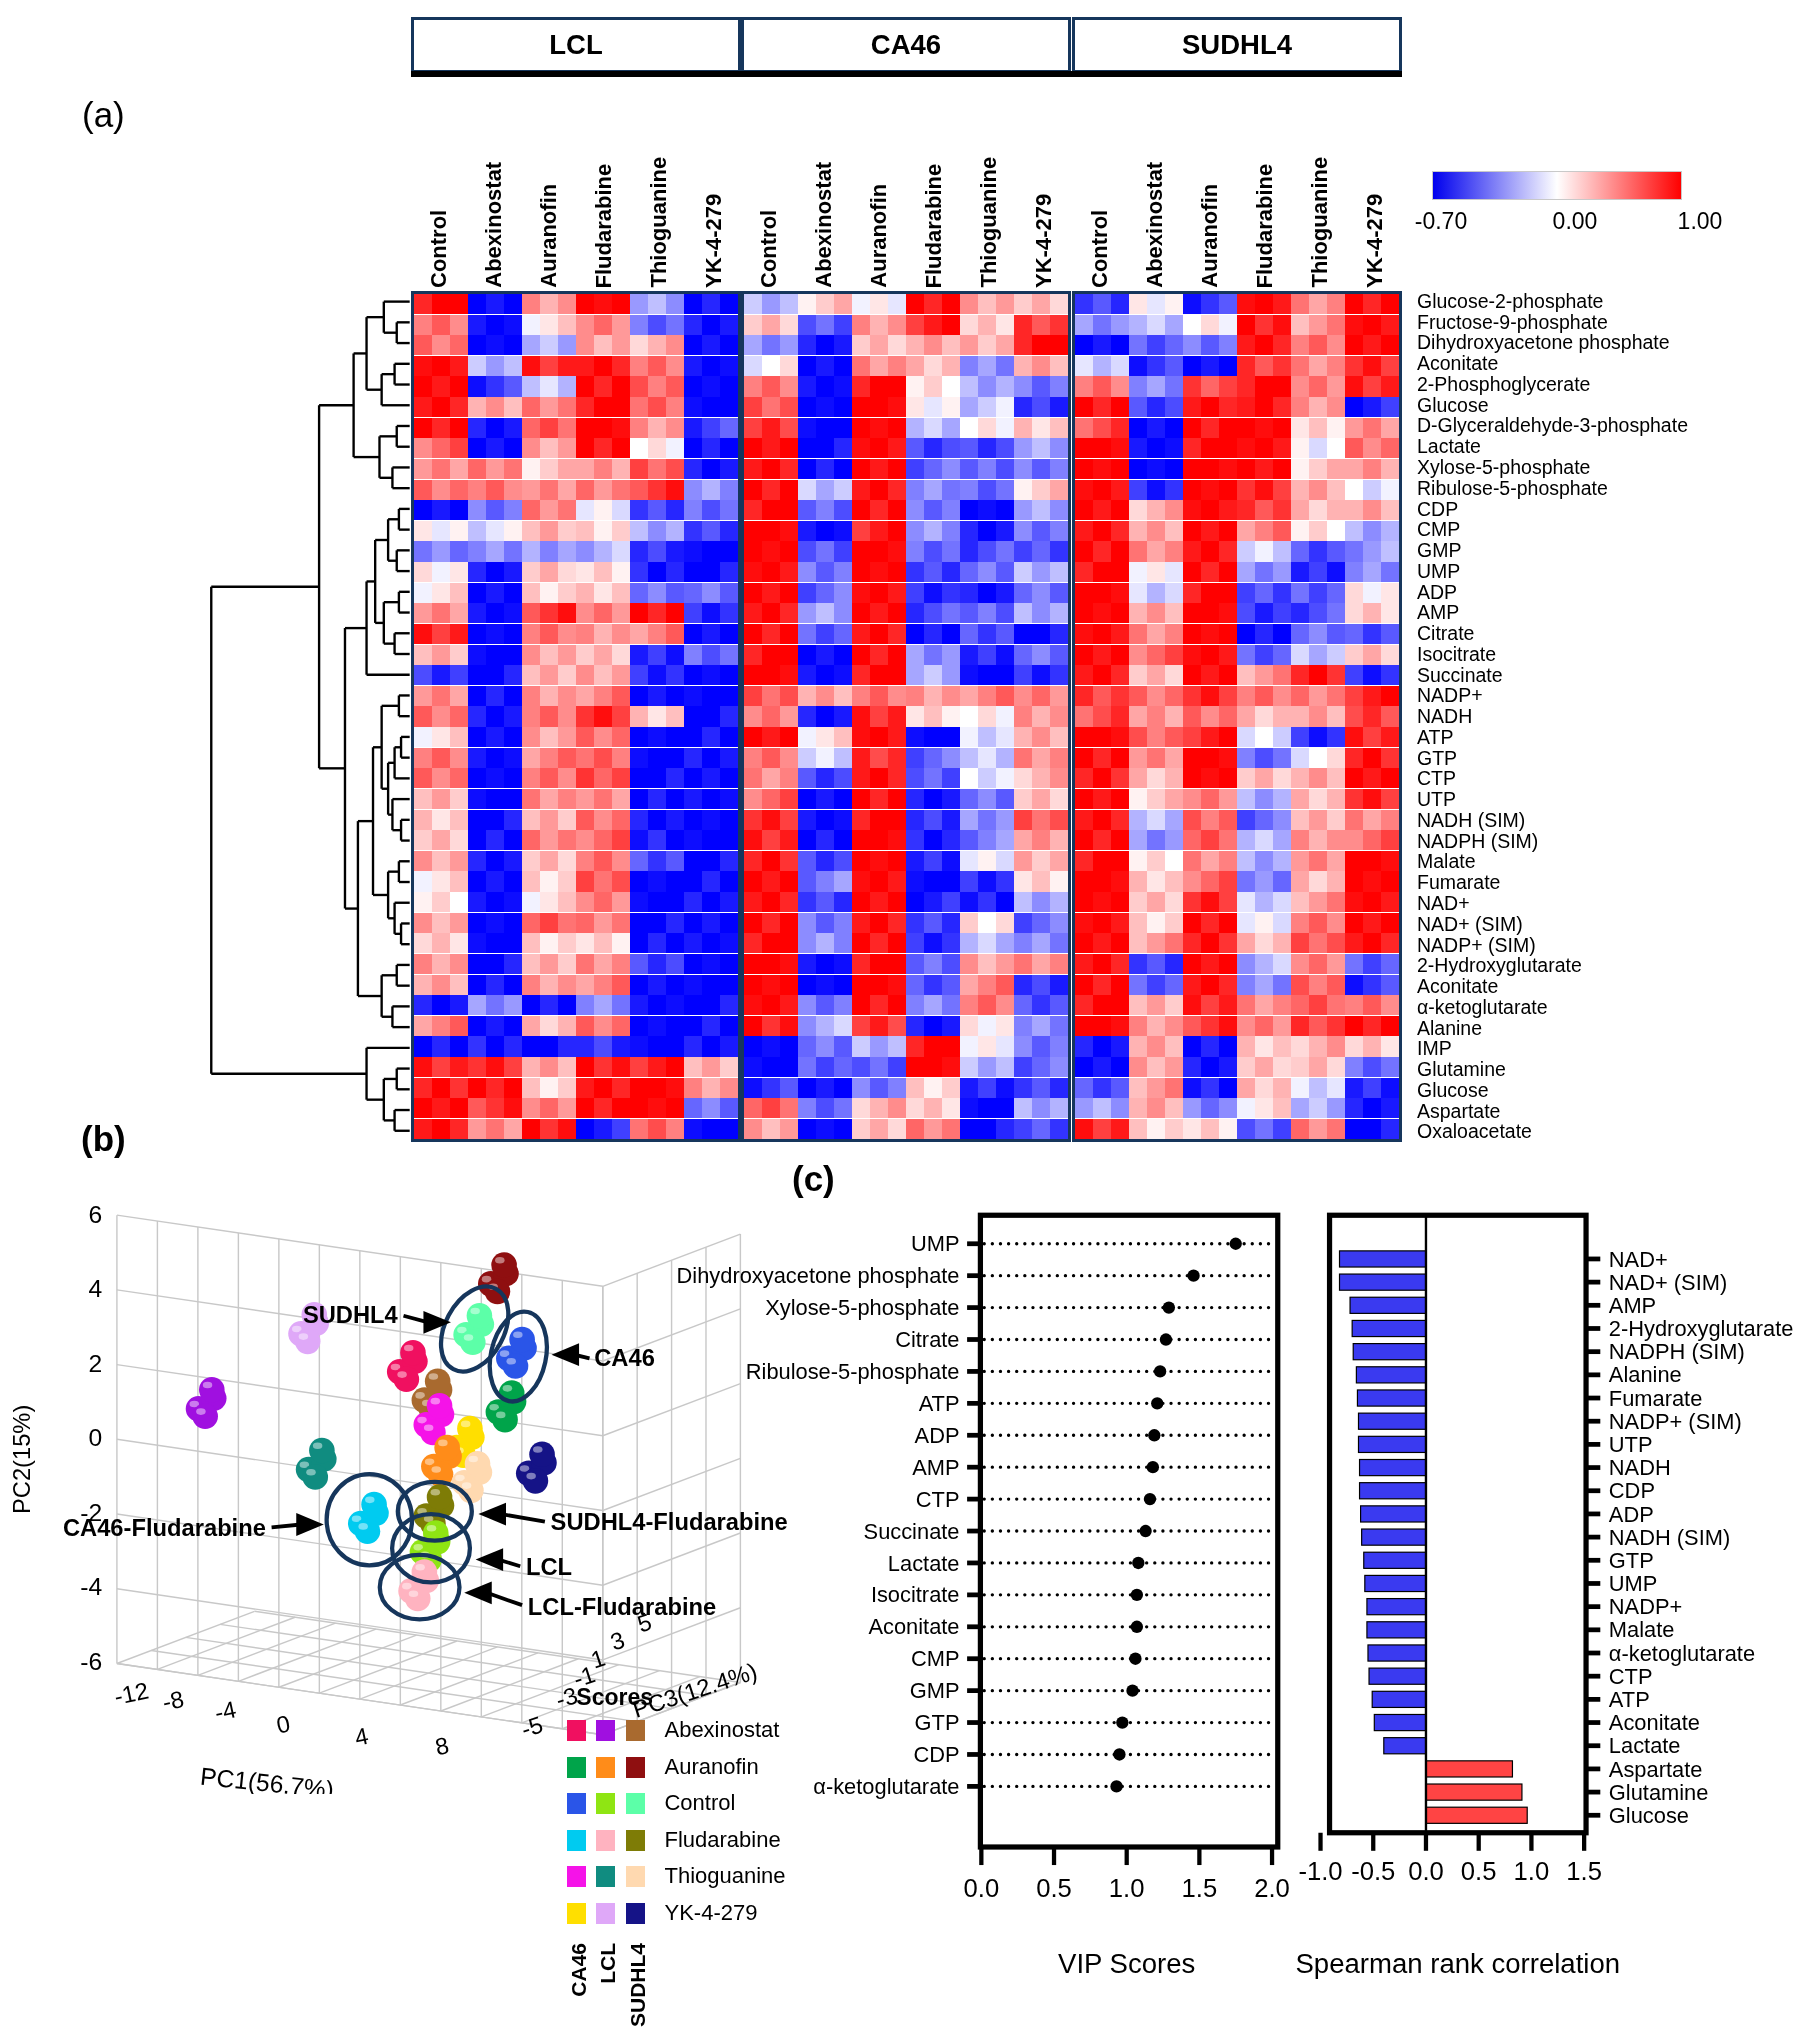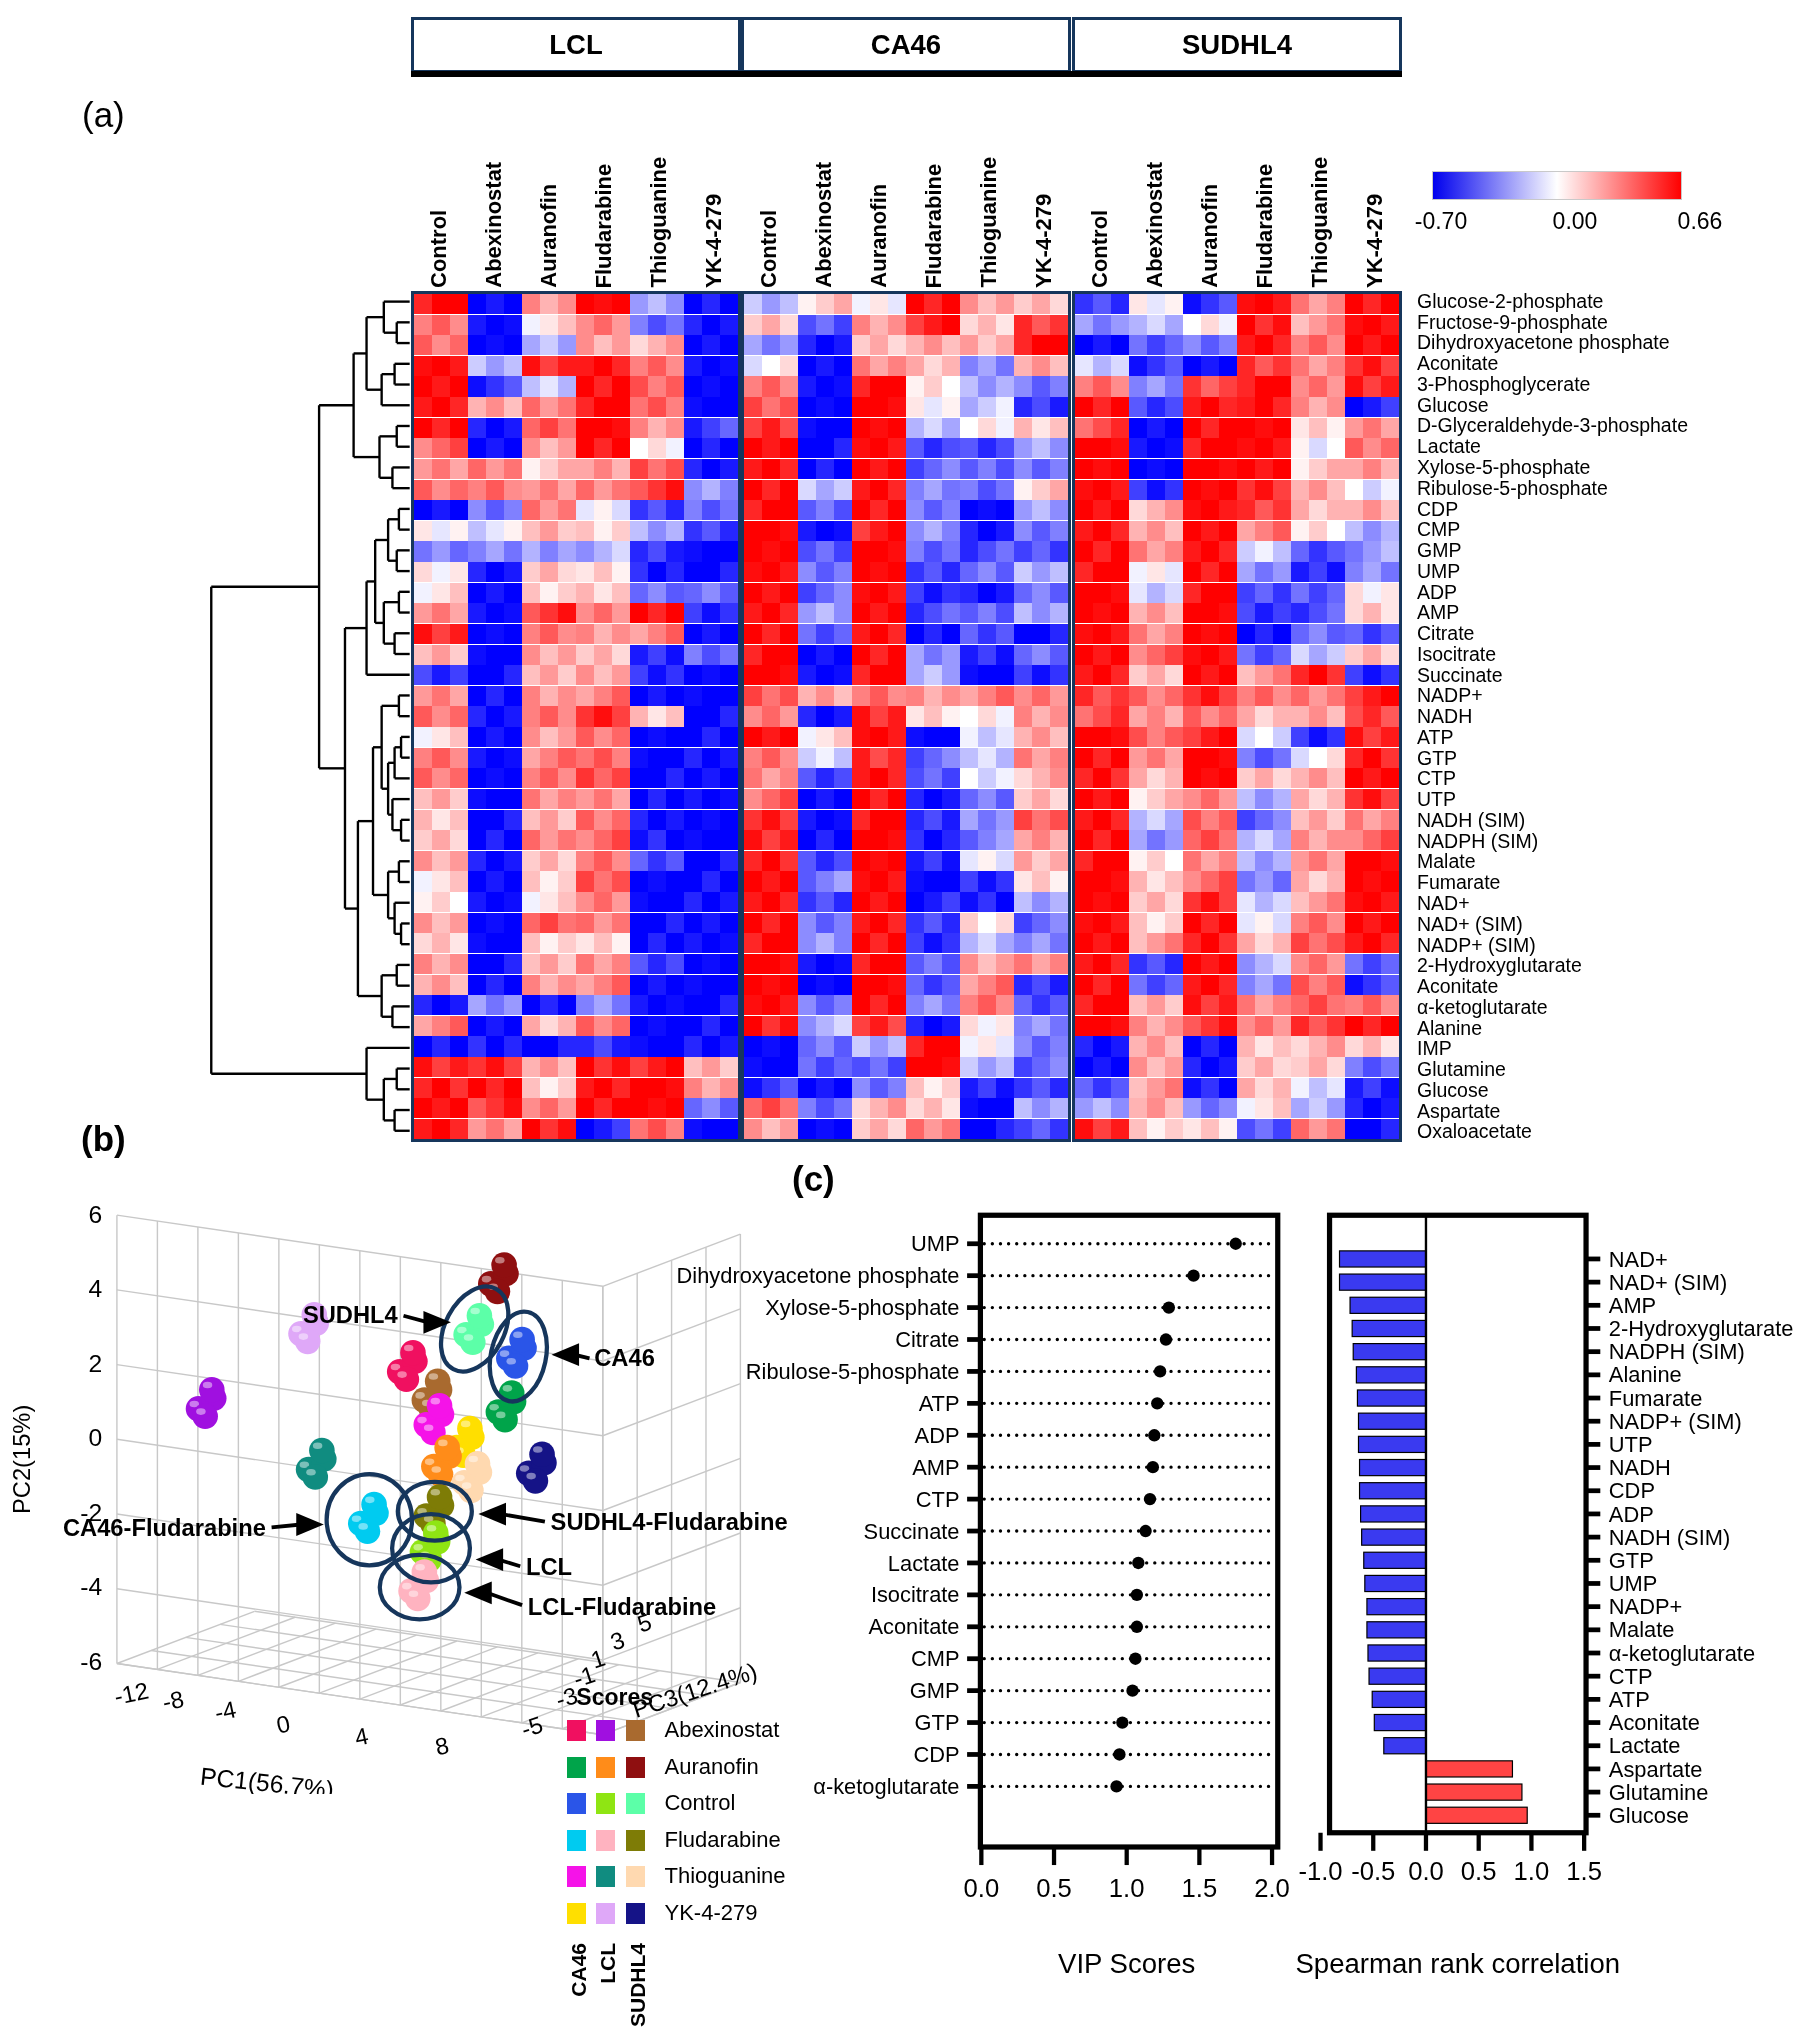--- a/index.html
+++ b/index.html
@@ -44,21 +44,21 @@
   <span class="abs panel-letter" style="left:792px;top:1159px;">(c)</span>
 
   <div class="hm-header" style="left:411px;width:330px;">LCL</div>
   <div class="hm-header" style="left:741px;width:330px;">CA46</div>
   <div class="hm-header" style="left:1072px;width:330px;">SUDHL4</div>
   <div id="hm-blackline"></div>
 
   <div id="colorbar"></div>
   <span class="cbar-label" style="left:1441px;">-0.70</span>
   <span class="cbar-label" style="left:1575px;">0.00</span>
-  <span class="cbar-label" style="left:1700px;">0.66</span>
+  <span class="cbar-label" style="left:1700px;">1.00</span>
 
   <div id="collabels">
       <div class="collabel-band" style="left: 411px; width: 330px;">
         <span class="collabel">Control</span>
         <span class="collabel">Abexinostat</span>
         <span class="collabel">Auranofin</span>
         <span class="collabel">Fludarabine</span>
         <span class="collabel">Thioguanine</span>
         <span class="collabel">YK-4-279</span>
       </div>
@@ -2299,21 +2299,21 @@
         <div class="hm-cell" style="background: rgb(0, 0, 255);"></div>
         <div class="hm-cell" style="background: rgb(0, 0, 255);"></div>
         <div class="hm-cell" style="background: rgb(38, 38, 255);"></div>
       </div>
     </div>
   <div id="row-labels">
       <div class="row-label" style="top: 0.9px;">Glucose-2-phosphate</div>
       <div class="row-label" style="top: 21.6px;">Fructose-9-phosphate</div>
       <div class="row-label" style="top: 42px;">Dihydroxyacetone phosphate</div>
       <div class="row-label" style="top: 63px;">Aconitate</div>
-      <div class="row-label" style="top: 84px;">3-Phosphoglycerate</div>
+      <div class="row-label" style="top: 84px;">2-Phosphoglycerate</div>
       <div class="row-label" style="top: 105px;">Glucose</div>
       <div class="row-label" style="top: 125px;">D-Glyceraldehyde-3-phosphate</div>
       <div class="row-label" style="top: 146px;">Lactate</div>
       <div class="row-label" style="top: 167px;">Xylose-5-phosphate</div>
       <div class="row-label" style="top: 188px;">Ribulose-5-phosphate</div>
       <div class="row-label" style="top: 209px;">CDP</div>
       <div class="row-label" style="top: 229px;">CMP</div>
       <div class="row-label" style="top: 250px;">GMP</div>
       <div class="row-label" style="top: 271px;">UMP</div>
       <div class="row-label" style="top: 292px;">ADP</div>

